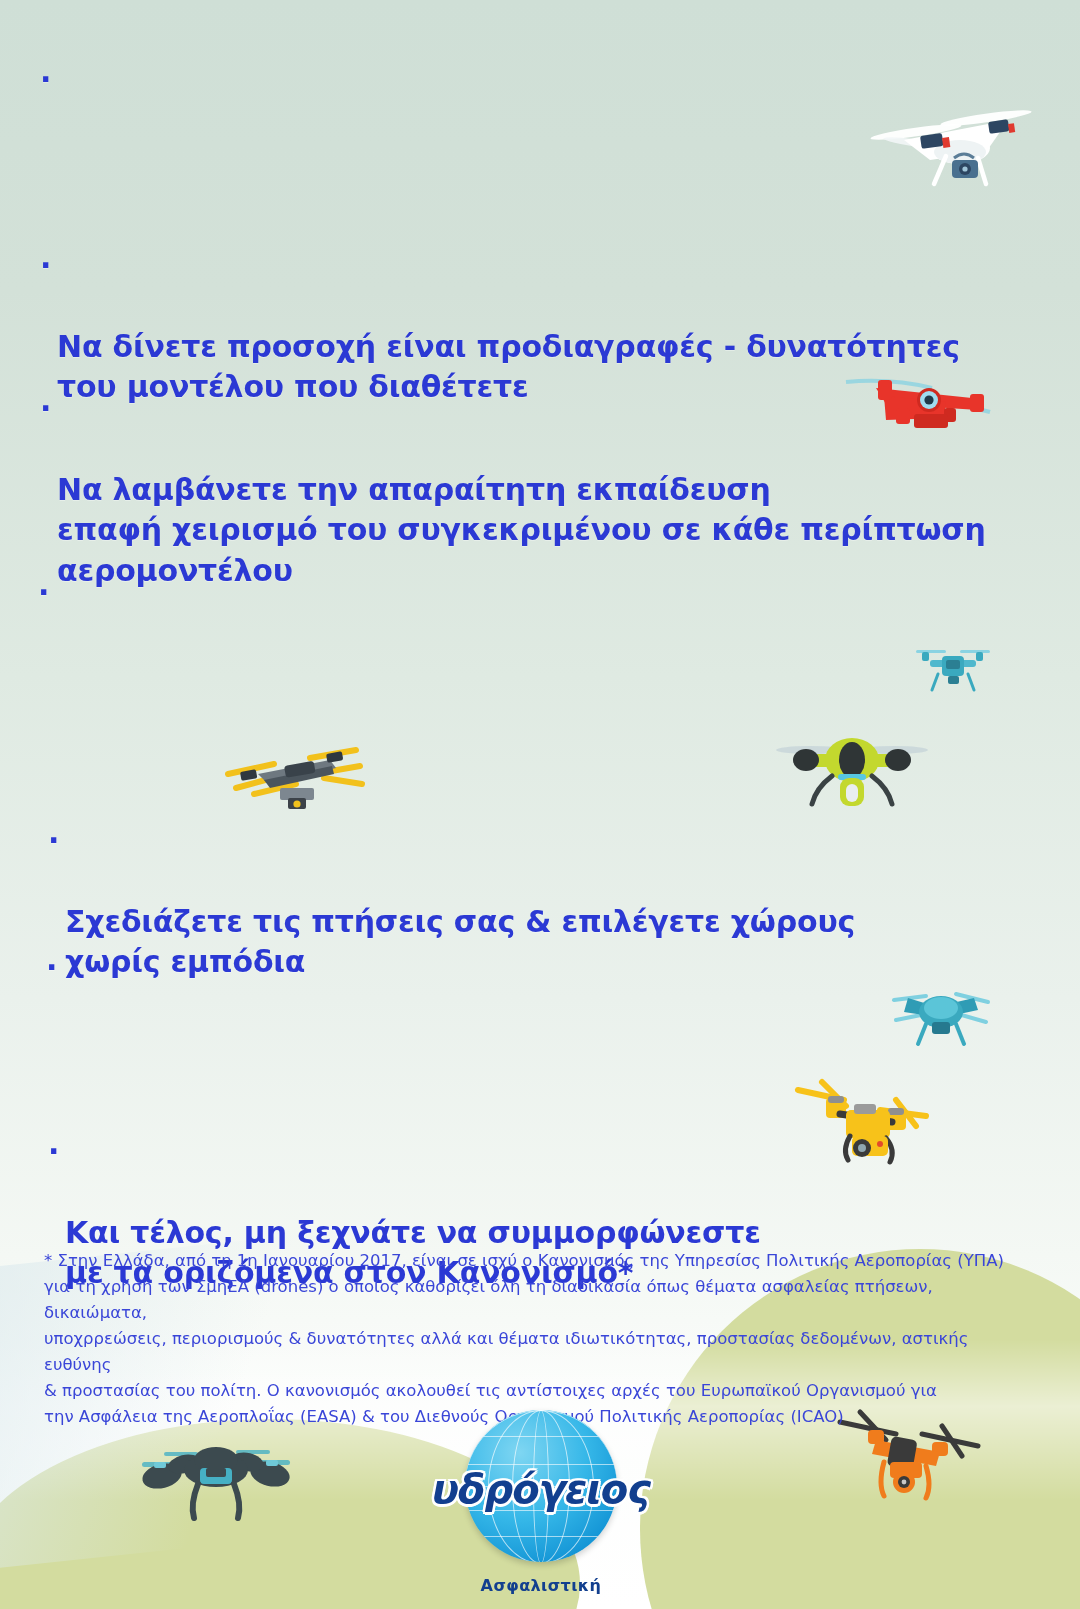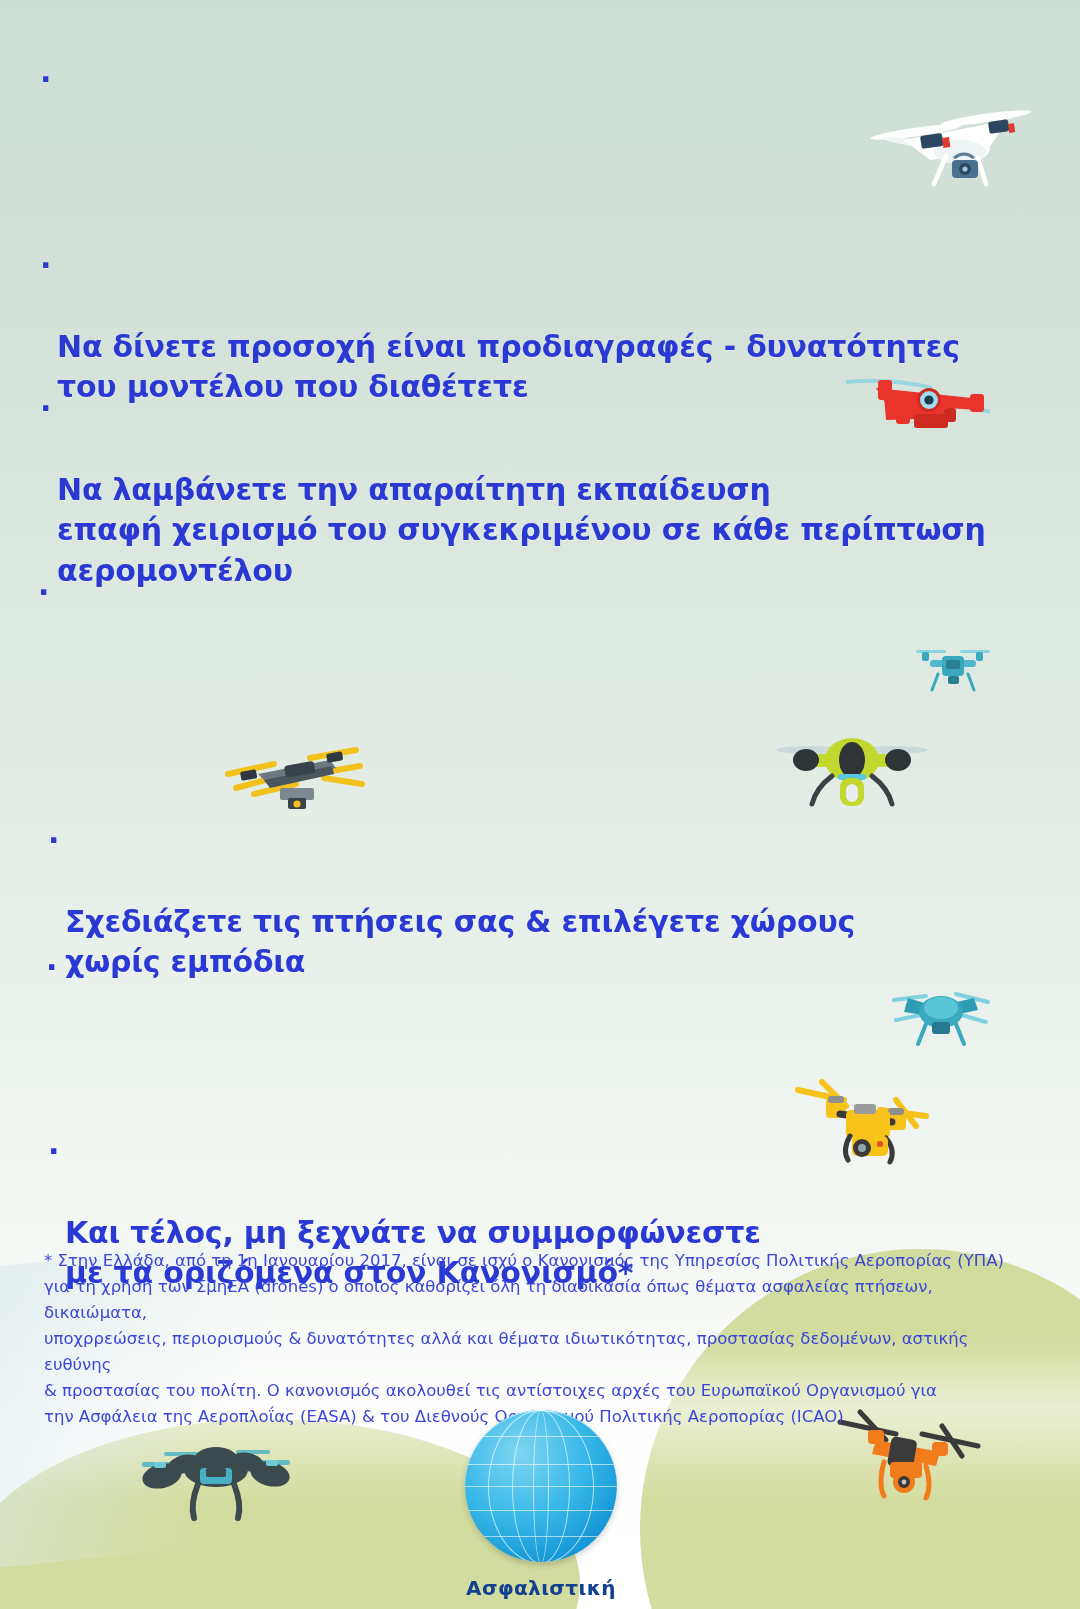--- a/index.html
+++ b/index.html
@@ -86,21 +86,21 @@
   }
   .logo-word{
     position:absolute;left:-24px;top:56px;width:248px;
     color:#123f8f;font-size:40px;font-weight:bold;font-style:italic;
     letter-spacing:-1px;
     text-shadow:
       -2.5px 0 0 #fff, 2.5px 0 0 #fff, 0 -2.5px 0 #fff, 0 2.5px 0 #fff,
       -2px -2px 0 #fff, 2px -2px 0 #fff, -2px 2px 0 #fff, 2px 2px 0 #fff;
   }
   .logo-sub{
-    margin-top:14px;color:#123f8f;font-size:20px;font-weight:bold;letter-spacing:.4px;
+    margin-top:14px;color:#123f8f;font-size:16px;font-weight:bold;letter-spacing:.4px;
   }
 
   
   .drone{position:absolute;}
 </style>
 </head>
 <body>
 
 <div class="poster">
 
@@ -328,16 +328,17 @@
       <div class="mline" style="width:152px;"></div>
       <div class="mline" style="width:104px;"></div>
       <div class="mline" style="width:56px;"></div>
       <div class="mline" style="width:14px;"></div>
       <div class="pline" style="top:26px;"></div>
       <div class="pline" style="top:54px;"></div>
       <div class="pline" style="top:76px;"></div>
       <div class="pline" style="top:100px;"></div>
       <div class="pline" style="top:126px;"></div>
     </div>
+    <div class="logo-word">υδρόγειος</div>
     <div class="logo-sub">Ασφαλιστική</div>
   </div>
 
 </div>
 
 </body></html>

